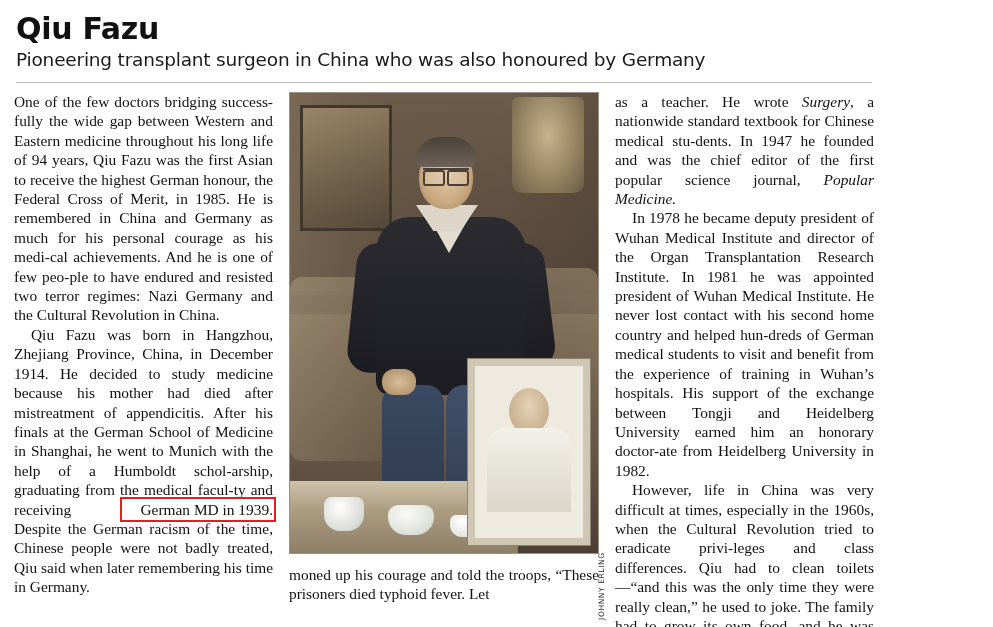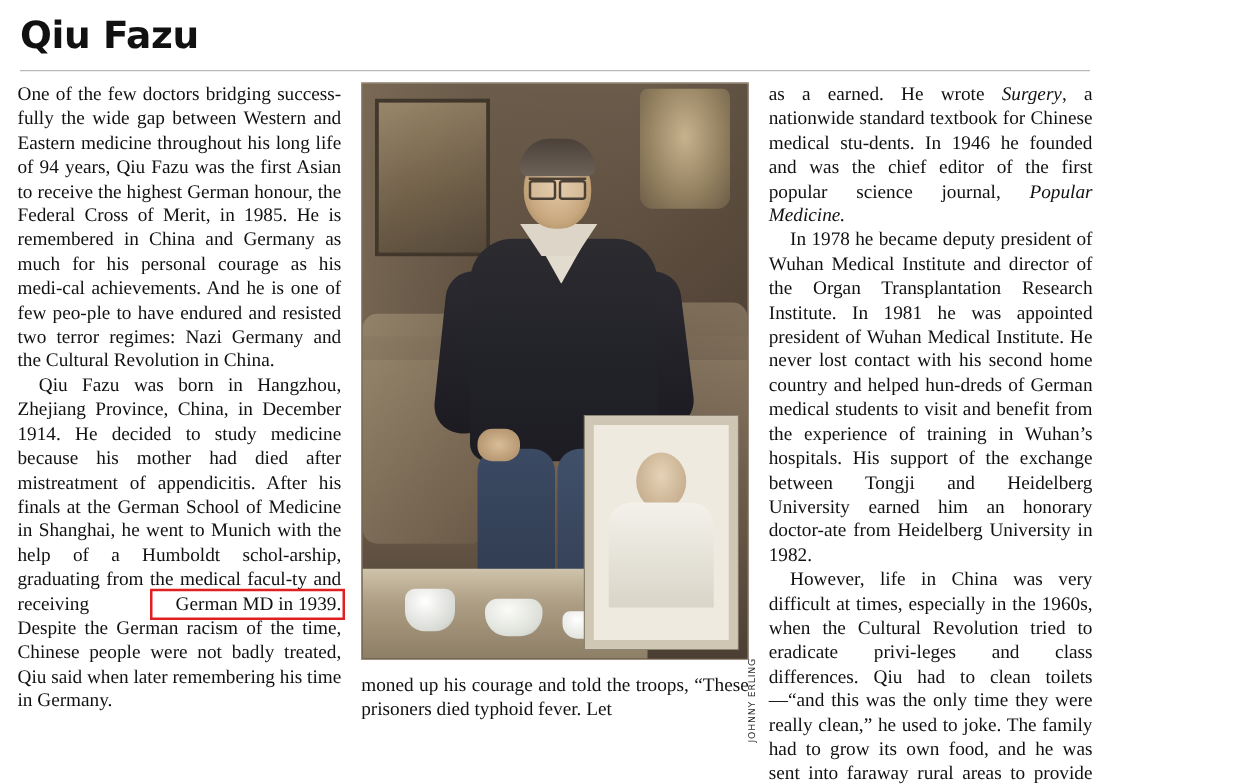--- a/index.html
+++ b/index.html
@@ -284,20 +284,21 @@
     text-indent: 0;
   }
   em { }
 </style>
 </head>
 <body>
 
 <div class="page">
 
   <h1 class="headline">Qiu Fazu</h1>
+  <div class="standfirst">Pioneering transplant surgeon in China who was also honoured by Germany</div>
   <div class="rule"></div>
 
   <div class="columns">
 
     <div class="col left">
       <p>One of the few doctors bridging success-fully the wide gap between Western and Eastern medicine throughout his long life of 94 years, Qiu Fazu was the first Asian to receive the highest German honour, the Federal Cross of Merit, in 1985. He is remembered in China and Germany as much for his personal courage as his medi-cal achievements. And he is one of few peo-ple to have endured and resisted two terror regimes: Nazi Germany and the Cultural Revolution in China.</p>
       <p><span>Qiu Fazu was born in Hangzhou, Zhejiang Province, China, in December 1914. He decided to study medicine because his mother had died after mistreatment of appendicitis. After his finals at the German School of Medicine in Shanghai, he went to Munich with the help of a Humboldt schol-arship, graduating from the medical facul-ty and receiving </span><span class="highlight-wrap"><span>German MD in 1939.</span><span class="highlight-box"></span></span><span> Despite the German racism of the time, Chinese people were not badly treated, Qiu said when later remembering his time in Germany.</span></p>
     </div>
 
     <div class="col center">
@@ -332,19 +333,19 @@
           </div>
         </div>
         <div class="photo-credit">JOHNNY ERLING</div>
       </div>
       <div class="after-photo">
         <p>moned up his courage and told the troops, “These prisoners died typhoid fever. Let</p>
       </div>
     </div>
 
     <div class="col right">
-      <p><span>as a earned. He wrote </span><em>Surgery</em><span>, a nationwide standard textbook for Chinese medical stu-dents. In 1946 he founded and was the chief editor of the first popular science journal, </span><em>Popular Medicine.</em></p>
+      <p><span>as a teacher. He wrote </span><em>Surgery</em><span>, a nationwide standard textbook for Chinese medical stu-dents. In 1947 he founded and was the chief editor of the first popular science journal, </span><em>Popular Medicine.</em></p>
       <p>In 1978 he became deputy president of Wuhan Medical Institute and director of the Organ Transplantation Research Institute. In 1981 he was appointed president of Wuhan Medical Institute. He never lost contact with his second home country and helped hun-dreds of German medical students to visit and benefit from the experience of training in Wuhan’s hospitals. His support of the exchange between Tongji and Heidelberg University earned him an honorary doctor-ate from Heidelberg University in 1982.</p>
       <p>However, life in China was very difficult at times, especially in the 1960s, when the Cultural Revolution tried to eradicate privi-leges and class differences. Qiu had to clean toilets—“and this was the only time they were really clean,” he used to joke. The family had to grow its own food, and he was sent into faraway rural areas to provide medical</p>
     </div>
 
   </div>
 </div>
 
 </body></html>

